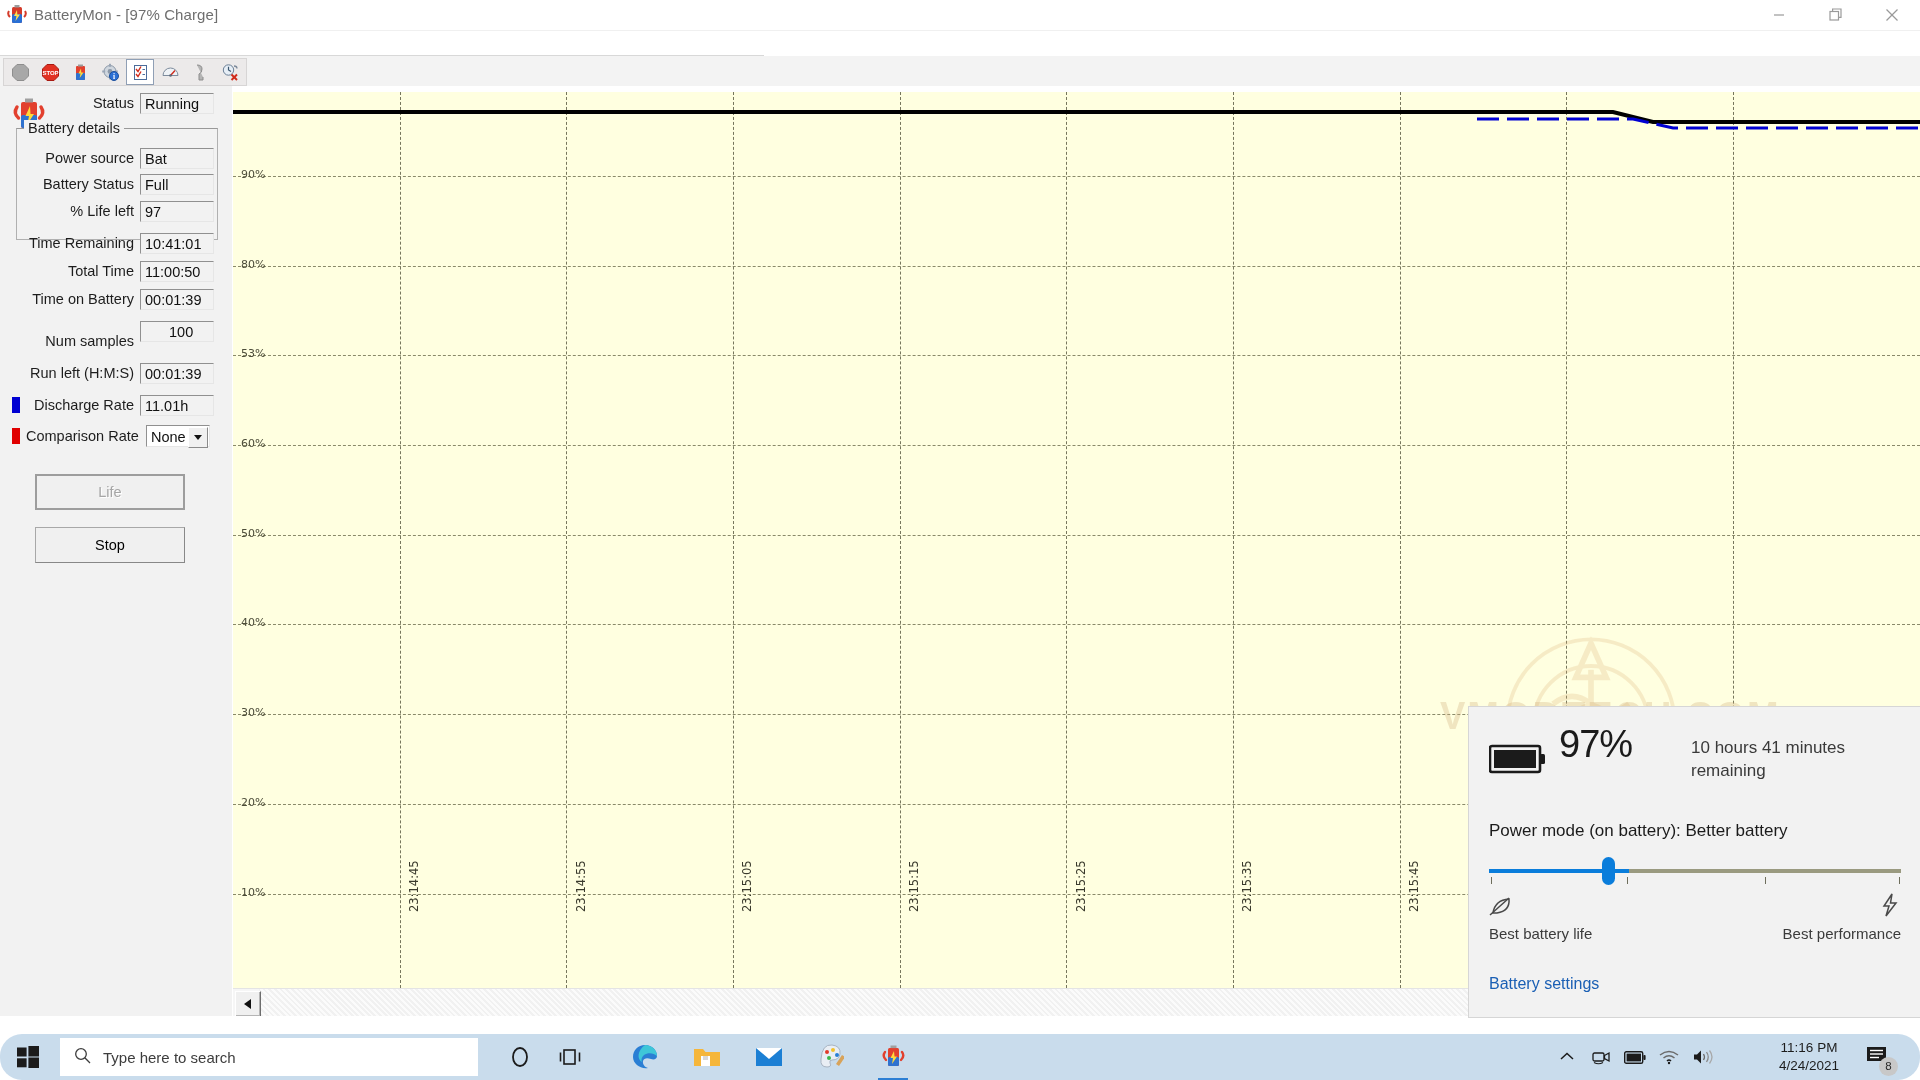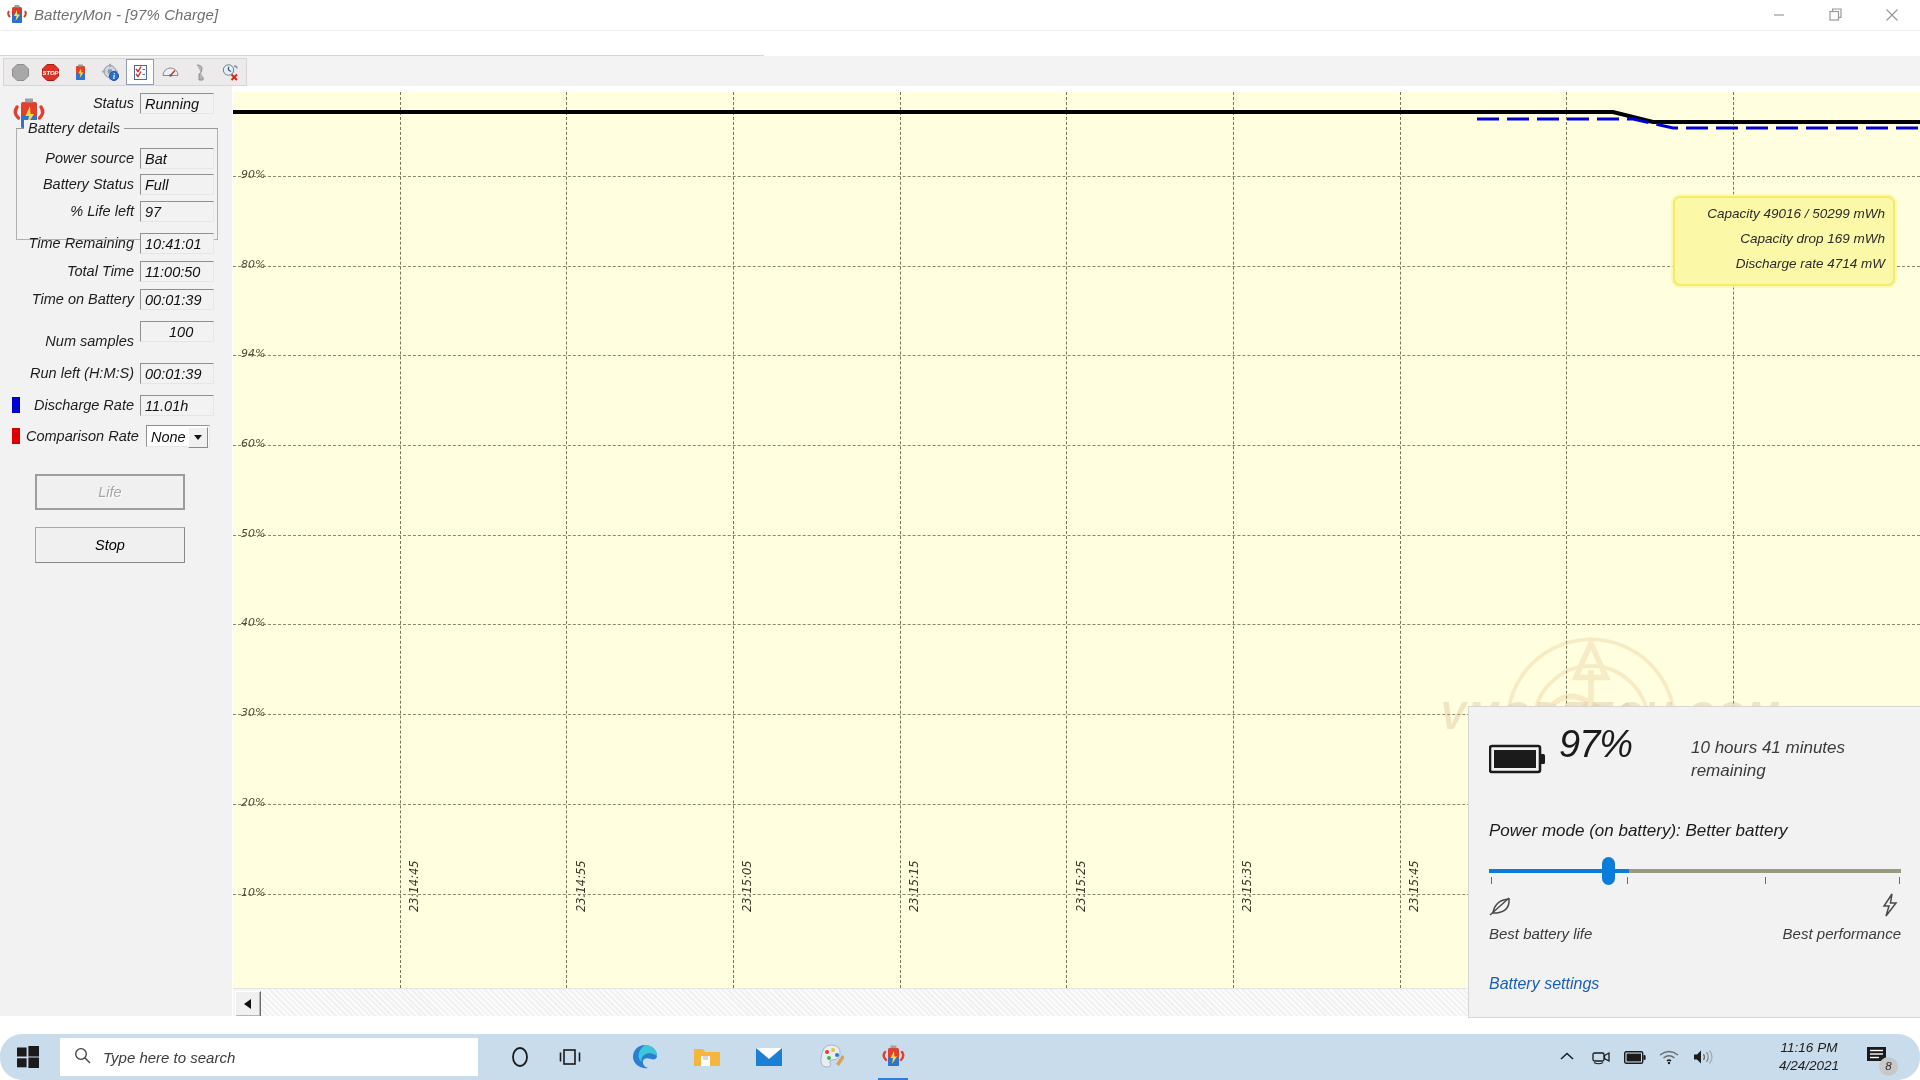--- a/index.html
+++ b/index.html
@@ -2,21 +2,21 @@
 <html><head>
 <meta charset="utf-8">
 <style>
   html,body{margin:0;padding:0;}
   body{
     width:1920px;height:1080px;overflow:hidden;
     font-family:"Liberation Sans", sans-serif;
     background:#ffffff;
     -webkit-font-smoothing:antialiased;
   }
-  #app{position:relative;width:1520px;height:1080px;font-style:italic;}
+  #app{position:relative;width:1520px;height:1080px;}
 
   
   .titlebar{
     position:absolute;left:0;top:0;width:1920px;height:30px;
     background:#ffffff;border-bottom:1px solid #f0f0f0;
   }
   .title-icon{position:absolute;left:6px;top:4px;width:22px;height:22px;}
   .title-text{
     position:absolute;left:34px;top:6px;font-size:15px;color:#6f6f6f;
     white-space:nowrap;letter-spacing:.1px;
@@ -420,46 +420,41 @@
       <div class="vgrid" style="left:500px;"></div>
       <div class="vgrid" style="left:667px;"></div>
       <div class="vgrid" style="left:833px;"></div>
       <div class="vgrid" style="left:1000px;"></div>
       <div class="vgrid" style="left:1167px;"></div>
       <div class="vgrid" style="left:1333px;"></div>
       <div class="vgrid" style="left:1500px;"></div>
 
       <span class="ylabel" style="top:76px;">90%</span>
       <span class="ylabel" style="top:166px;">80%</span>
-      <span class="ylabel" style="top:255px;">94%</span>
+      <span class="ylabel" style="top:255px;">53%</span>
       <span class="ylabel" style="top:345px;">60%</span>
       <span class="ylabel" style="top:435px;">50%</span>
       <span class="ylabel" style="top:524px;">40%</span>
       <span class="ylabel" style="top:614px;">30%</span>
       <span class="ylabel" style="top:704px;">20%</span>
       <span class="ylabel" style="top:794px;">10%</span>
 
       <span class="xlabel" style="left:174px;top:820px;">23:14:45</span>
       <span class="xlabel" style="left:341px;top:820px;">23:14:55</span>
       <span class="xlabel" style="left:507px;top:820px;">23:15:05</span>
       <span class="xlabel" style="left:674px;top:820px;">23:15:15</span>
       <span class="xlabel" style="left:841px;top:820px;">23:15:25</span>
       <span class="xlabel" style="left:1007px;top:820px;">23:15:35</span>
       <span class="xlabel" style="left:1174px;top:820px;">23:15:45</span>
 
       <svg width="1687" height="896" style="position:absolute;left:0;top:0;">
         <polyline points="0,20 1300,20 1380,20 1420,30 1687,30" fill="none" stroke="#000000" stroke-width="4"></polyline>
         <polyline points="1244,27 1400,27 1440,36 1687,36" fill="none" stroke="#0000d2" stroke-width="3" stroke-dasharray="22,8"></polyline>
       </svg>
 
-      <div class="tip">
-        <div style="top:8px;">Capacity 49016 / 50299 mWh</div>
-        <div style="top:33px;">Capacity drop 169 mWh</div>
-        <div style="top:58px;">Discharge rate 4714 mW</div>
-      </div>
     </div>
   </div>
 
   <div class="hscroll">
     <div class="track"></div>
     <div class="arrowbtn">
       <svg width="8" height="10" viewBox="0 0 8 10">
           <polygon points="7,0 7,10 0,5" fill="#111"></polygon>
         </svg>
     </div>

